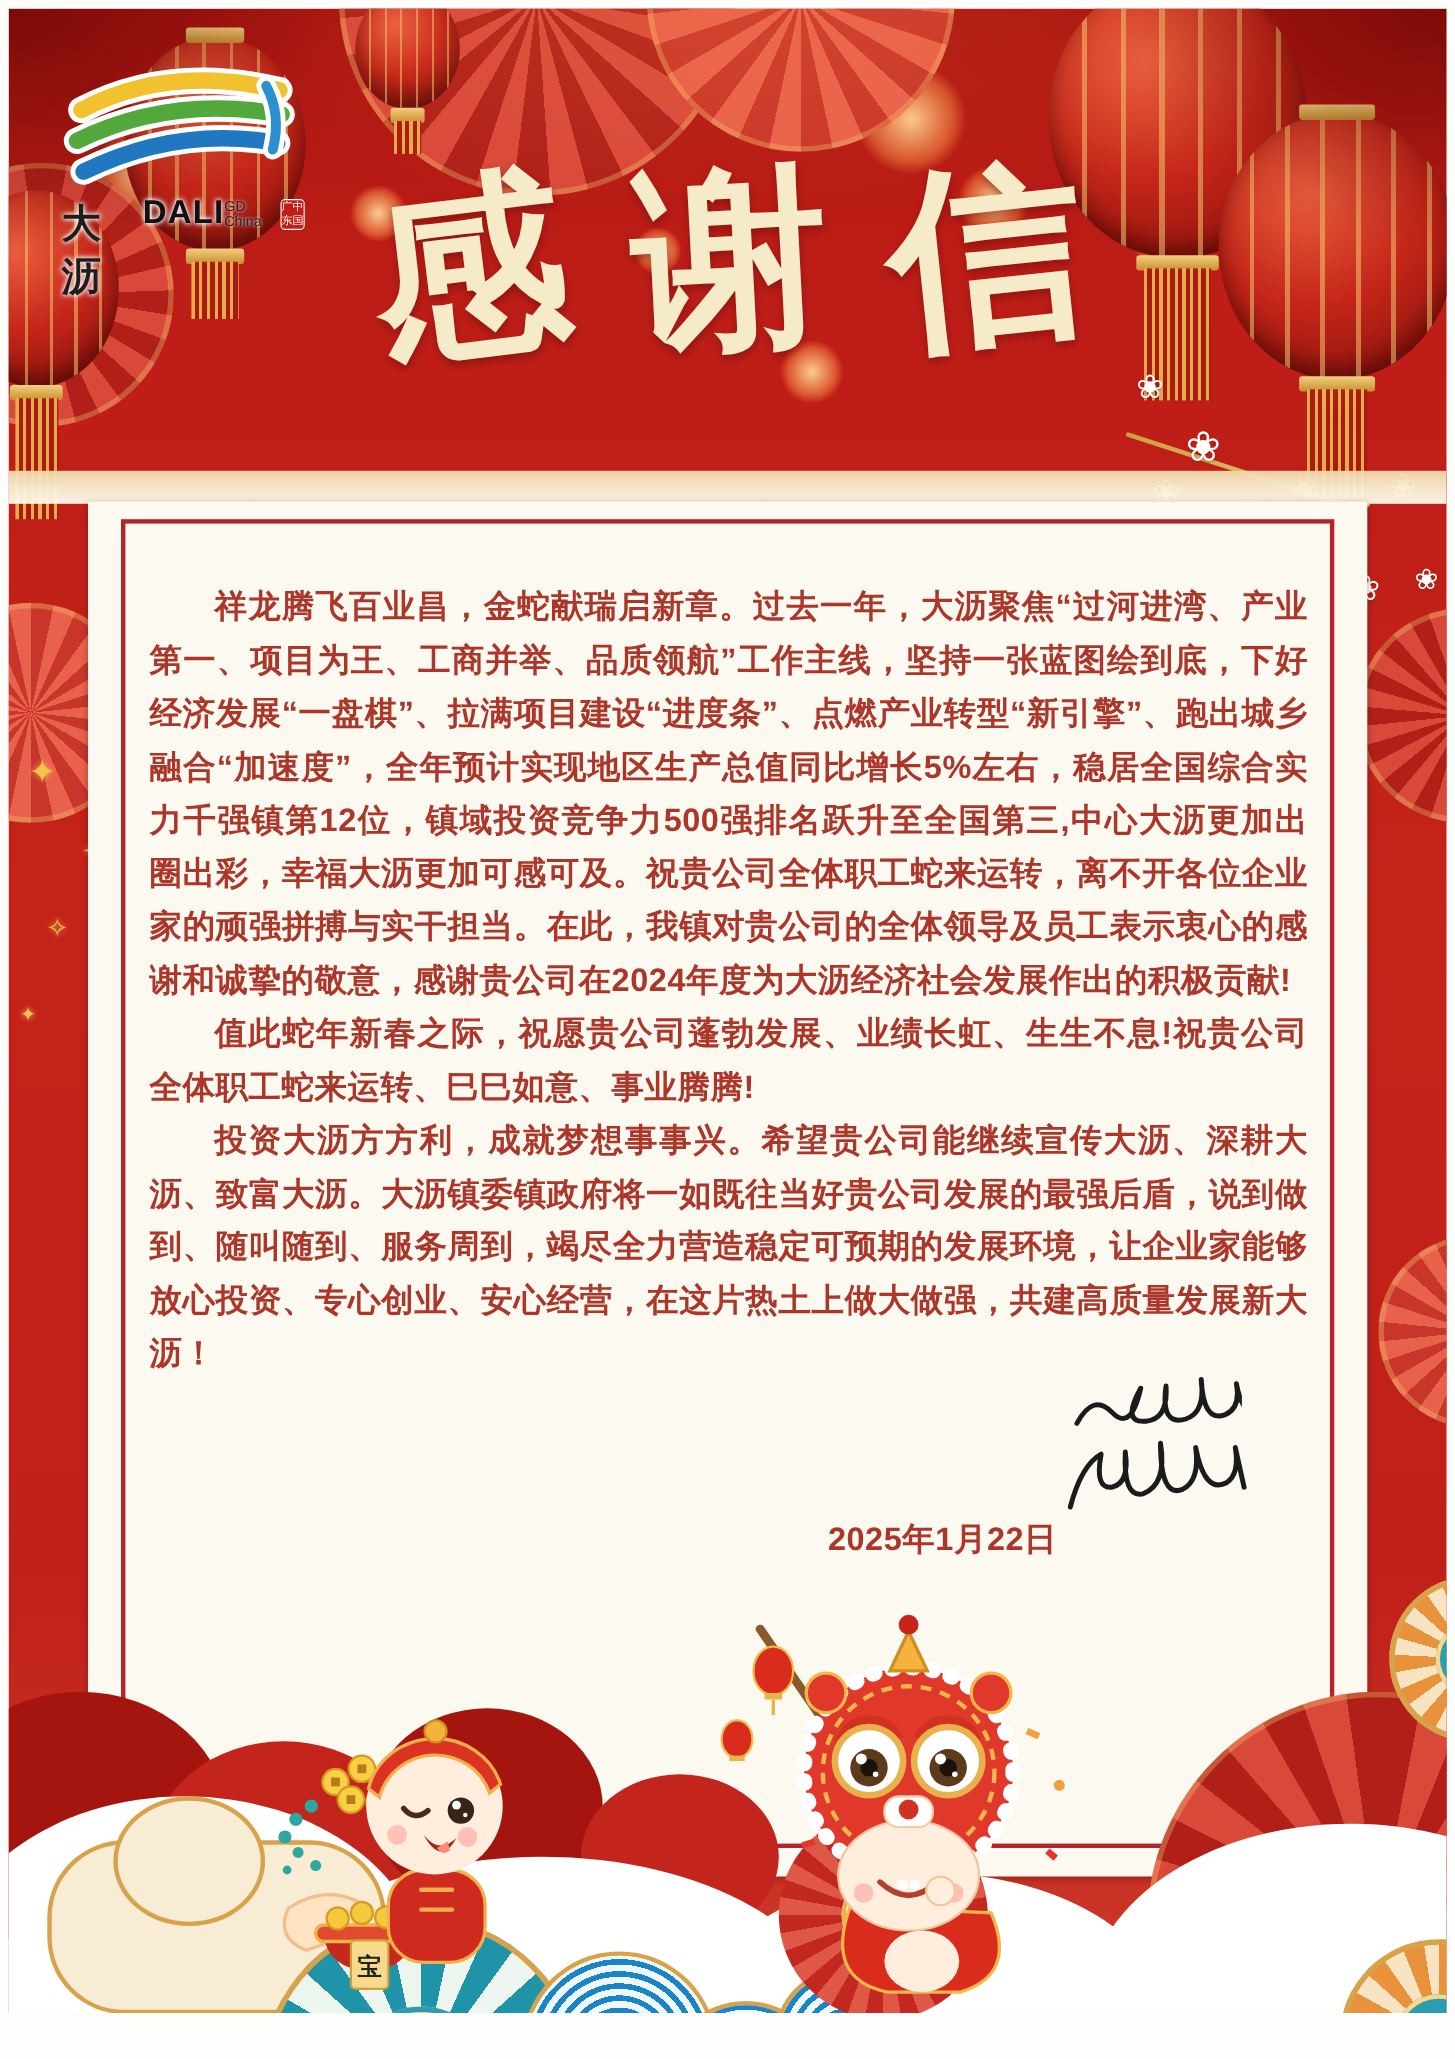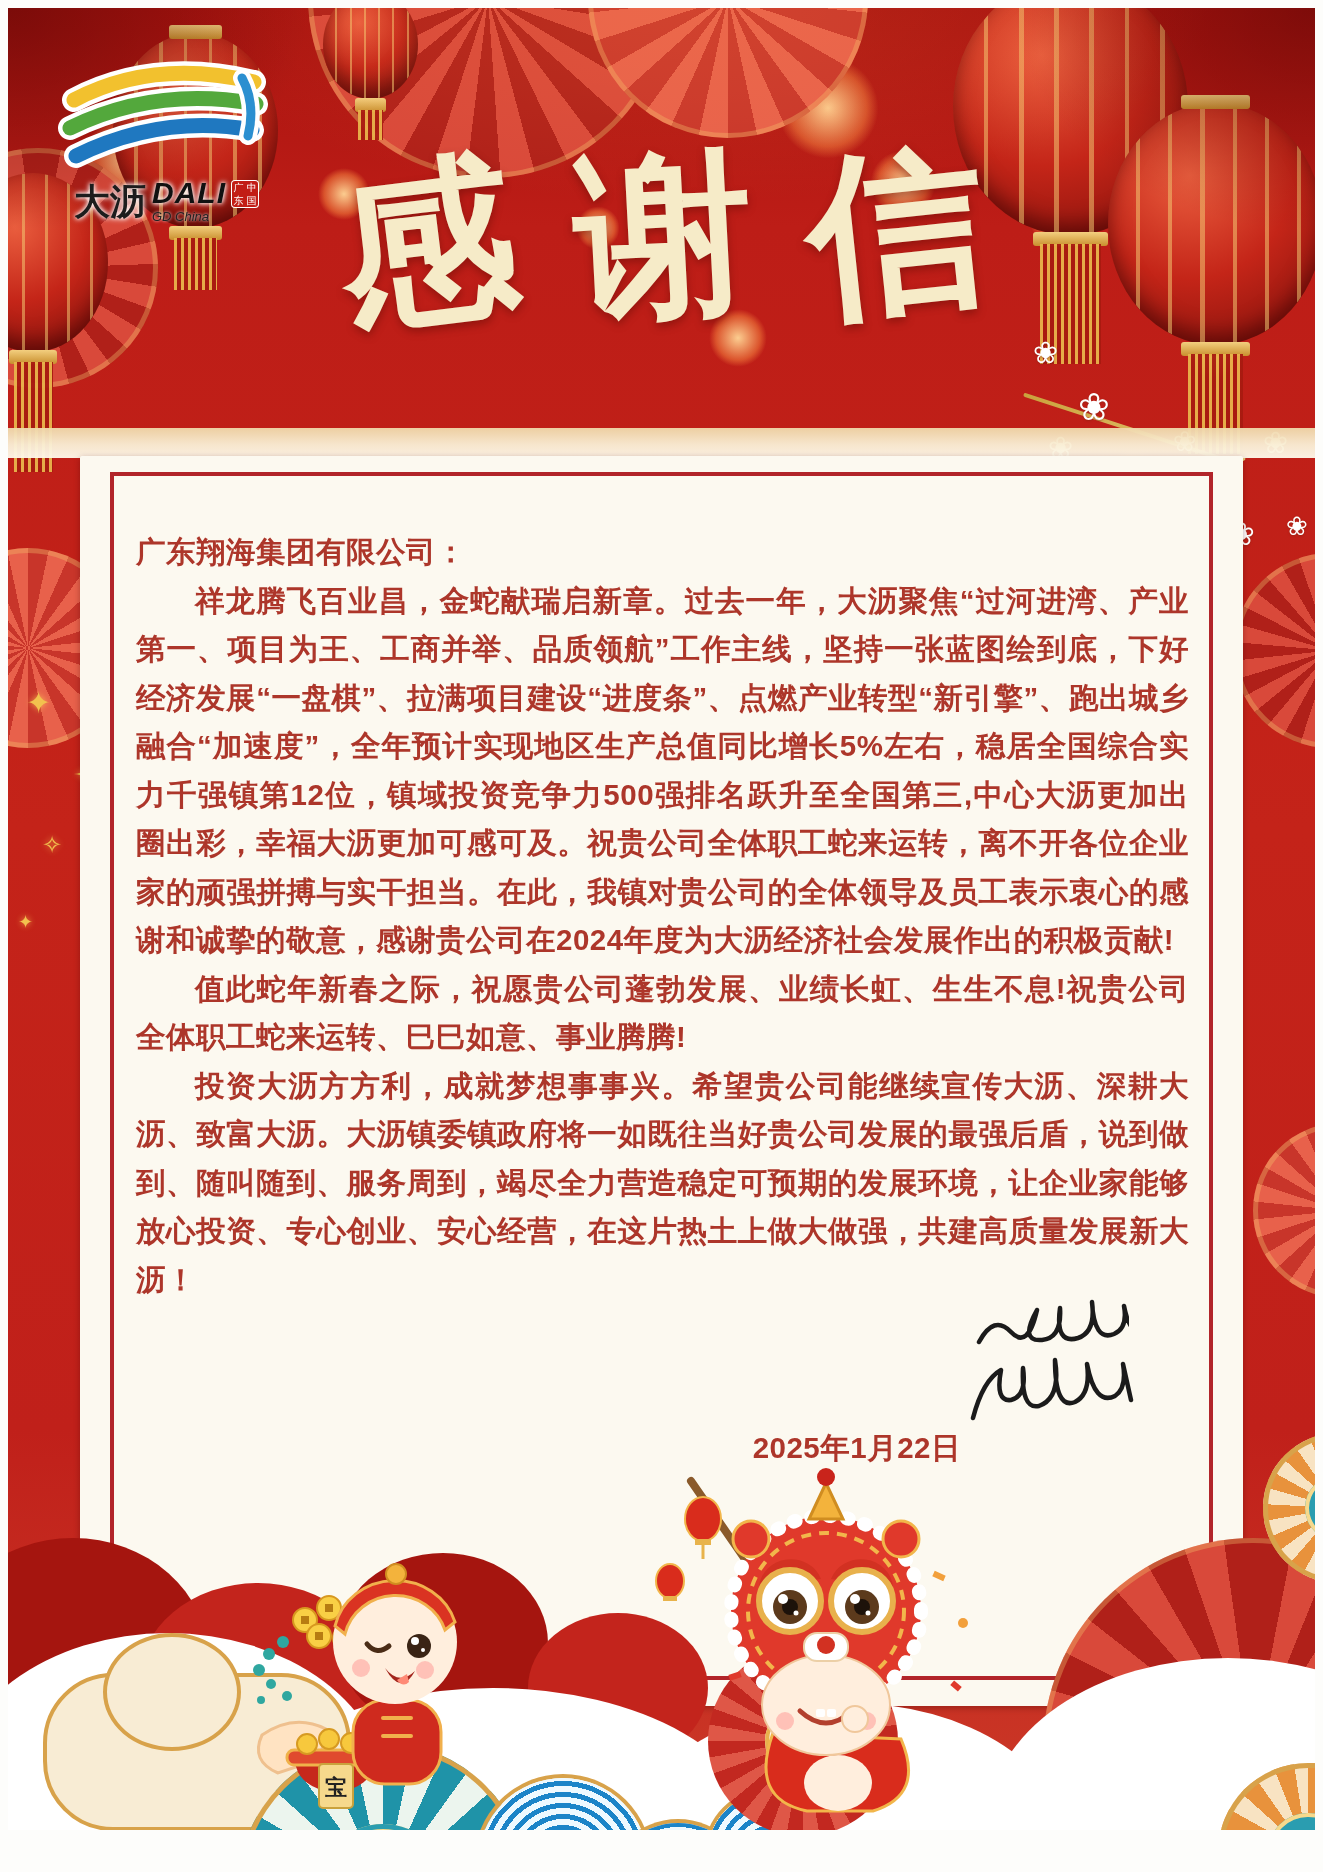--- a/index.html
+++ b/index.html
@@ -46,23 +46,23 @@
       box-shadow:inset 0 -10px 20px rgba(50,0,0,.55);overflow:hidden;}
   .lantern .body::before{content:"";position:absolute;inset:0;border-radius:50%;
       background:repeating-linear-gradient(90deg, transparent 0 13%, rgba(243,198,112,.55) 13% 15%);}
   .lantern .cap{position:absolute;left:34%;width:32%;height:14px;
       background:linear-gradient(#f3cf7f,#c98f2e);border-radius:3px;}
   .lantern .cap.top{top:-8px;} .lantern .cap.bot{top:77%;}
   .lantern .fringe{position:absolute;left:37%;width:26%;top:calc(77% + 12px);
       background:repeating-linear-gradient(90deg,#e8b34b 0 3px,#a81a10 3px 7px);opacity:.95;}
   
   .logo{position:absolute;left:48px;top:44px;width:220px;z-index:2;}
-  .logo-text{display:flex;align-items:flex-start;gap:6px;margin-top:2px;justify-content:center;}
+  .logo-text{display:flex;align-items:flex-start;gap:18px;margin-top:2px;justify-content:center;}
   .logo-cn{font-size:36px;font-weight:bold;color:#1d1d1d;text-shadow:0 0 4px #fff,0 0 6px #fff;}
-  .logo-en{display:flex;flex-direction:column;line-height:1;font-style:italic;}
+  .logo-en{display:flex;flex-direction:row;line-height:1;}
   .logo-en b{font-size:30px;color:#111;text-shadow:0 0 4px #fff,0 0 6px #fff;letter-spacing:1px;}
   .logo-en span{font-size:13px;color:#222;text-shadow:0 0 3px #fff;margin-top:2px;}
   .seal{width:26px;height:26px;background:#c21d15;border-radius:3px;color:#fff;font-size:10px;
         line-height:12px;text-align:center;box-shadow:0 0 0 1px #fff;overflow:hidden;margin-top:3px;
         display:grid;grid-template-columns:1fr 1fr;align-items:center;}
   
   .title{position:absolute;left:0;top:120px;width:100%;margin:0;z-index:2;text-align:center;
          font-family:"DejaVu Serif",serif;font-weight:bold;color:#f6ebc8;
          text-shadow:0 4px 8px rgba(90,10,5,.45);}
   .title .tchar{display:inline-block;font-size:178px;line-height:1.2;}
@@ -195,21 +195,20 @@
       <span class="tchar">感</span>
       <span class="tchar">谢</span>
       <span class="tchar">信</span>
     </h1>
 
     <div class="divider"></div>
 
     <div class="panel">
       <div class="frame"></div>
       <div class="content">
-        <p class="salutation">广东翔海集团有限公司：</p>
         <p class="para">祥龙腾飞百业昌，金蛇献瑞启新章。过去一年，大沥聚焦“过河进湾、产业第一、项目为王、工商并举、品质领航”工作主线，坚持一张蓝图绘到底，下好经济发展“一盘棋”、拉满项目建设“进度条”、点燃产业转型“新引擎”、跑出城乡融合“加速度”，全年预计实现地区生产总值同比增长5%左右，稳居全国综合实力千强镇第12位，镇域投资竞争力500强排名跃升至全国第三,中心大沥更加出圈出彩，幸福大沥更加可感可及。祝贵公司全体职工蛇来运转，离不开各位企业家的顽强拼搏与实干担当。在此，我镇对贵公司的全体领导及员工表示衷心的感谢和诚挚的敬意，感谢贵公司在2024年度为大沥经济社会发展作出的积极贡献!</p>
         <p class="para">值此蛇年新春之际，祝愿贵公司蓬勃发展、业绩长虹、生生不息!祝贵公司全体职工蛇来运转、巳巳如意、事业腾腾!</p>
         <p class="para">投资大沥方方利，成就梦想事事兴。希望贵公司能继续宣传大沥、深耕大沥、致富大沥。大沥镇委镇政府将一如既往当好贵公司发展的最强后盾，说到做到、随叫随到、服务周到，竭尽全力营造稳定可预期的发展环境，让企业家能够放心投资、专心创业、安心经营，在这片热土上做大做强，共建高质量发展新大沥！</p>
 
         <svg class="handsig s1" viewBox="0 0 160 78">
           <path d="M10,48 q15,-28 32,-10 t26,-22 q-18,32 5,30 q20,-2 18,-32 q-5,37 18,30 q18,-6 14,-36 q2,40 22,32 q14,-6 10,-28 q6,32 22,24"></path>
         </svg>
 
         <svg class="handsig s2" viewBox="0 0 180 88">
           <path d="M10,62 q10,-38 28,-48 q-6,32 10,30 q16,-4 12,-32 q-2,42 16,38 q22,-8 16,-46 q0,50 20,42 q16,-8 12,-38 q8,42 28,32 q12,-8 8,-32 l8,36"></path>

